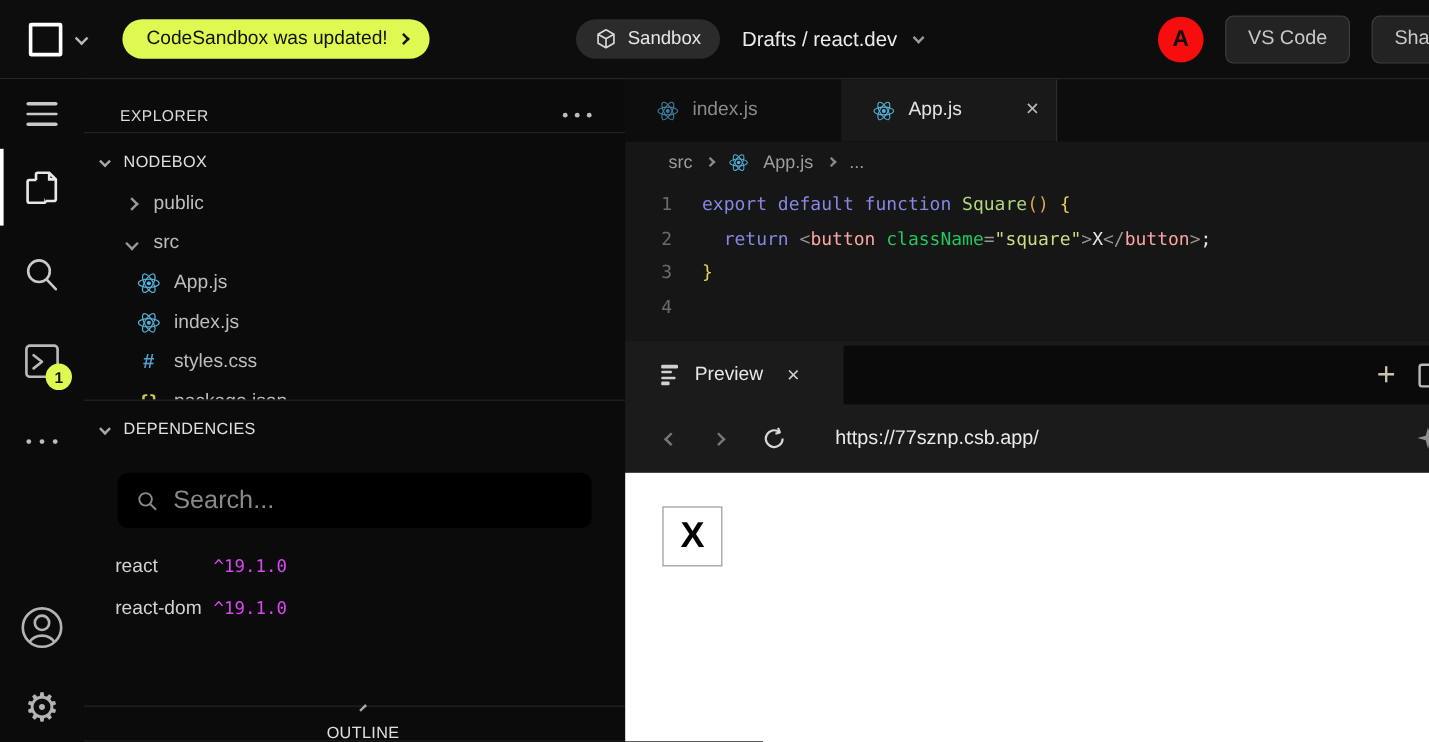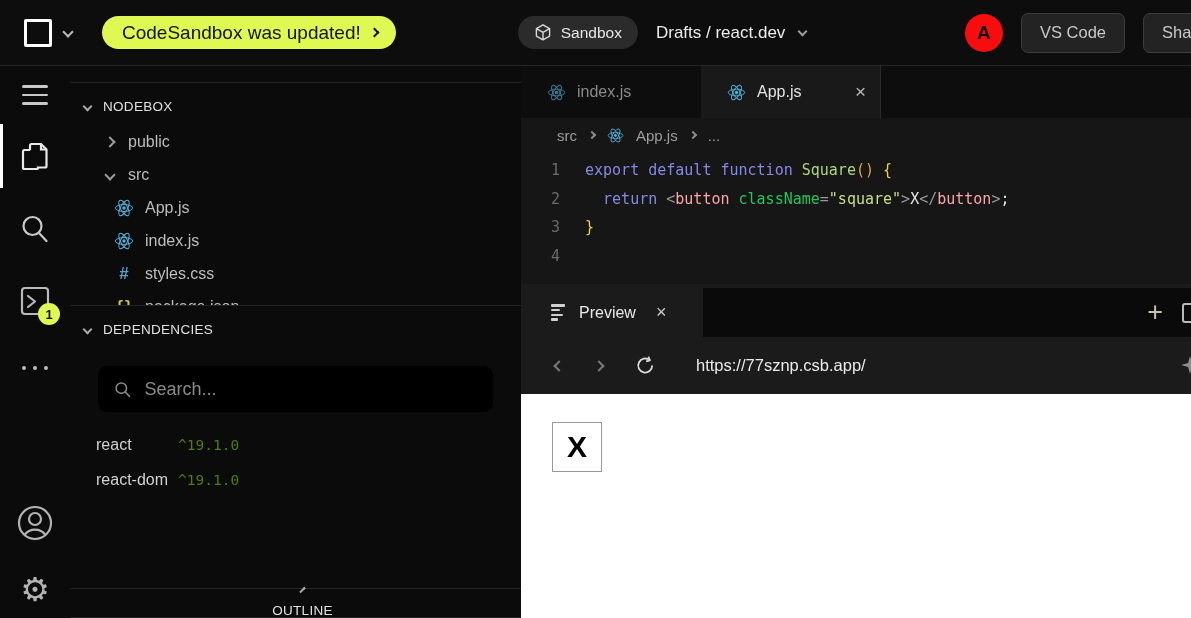--- a/index.html
+++ b/index.html
@@ -11,21 +11,21 @@
     display:flex; align-items:center; padding:0 0 0 24px; position:relative; }
   .logo-box { width:28px; height:28px; border:3px solid #fff; border-radius:2px; }
   .chev { display:inline-block; width:8px; height:8px;
     border-right:2px solid currentColor; border-bottom:2px solid currentColor; }
   .chev.down { transform:rotate(45deg); }
   .chev.right { transform:rotate(-45deg); }
   .chev.left  { transform:rotate(135deg); }
   .logo-chev { color:#b9b9b9; margin-left:12px; margin-top:-2px; }
   .update-pill { margin-left:30px; background:#DFF852; color:#101400;
     border-radius:18px; height:33px; display:flex; align-items:center; gap:10px;
-    padding:0 18px 0 20px; font-size:19px; cursor:pointer; }
+    padding:0 18px 0 20px; font-size:16px; cursor:pointer; }
   .update-pill .chev { width:7px; height:7px; border-color:#101400; }
   .sandbox-badge { margin-left:122px; background:#2b2b2b; border-radius:17px;
     height:33px; display:flex; align-items:center; gap:9px; padding:0 16px;
     color:#e6e6e6; font-size:15.5px; }
   .ws-crumb { margin-left:18px; color:#ececec; font-size:17px; display:flex;
     align-items:center; gap:14px; cursor:pointer; }
   .ws-crumb .chev { color:#9a9a9a; width:7px; height:7px; margin-top:-3px; }
   .top-right { margin-left:auto; display:flex; align-items:center; gap:18px; }
   .avatar { width:38px; height:38px; border-radius:50%; background:#f70d0d;
     color:#111; font-weight:bold; font-size:19px; display:flex;
@@ -72,25 +72,25 @@
   .tree-row .chev { color:#9a9a9a; }
   .tree-row.file { padding-left:44px; gap:11px; }
   .clipped-row { height:15px; overflow:hidden; }
   .css-hash { color:#559fd0; font-weight:bold; font-size:17px; width:20px; text-align:center; }
   .json-brace { color:#cbcb41; font-weight:bold; font-size:15px; width:20px; text-align:center;
     font-family:"DejaVu Sans Mono", monospace; }
   .search-wrap { margin:22px 28px 0; }
   .search-box { background:#000; border-radius:9px; height:46px; display:flex;
     align-items:center; gap:13px; padding:0 16px; }
   .search-box input { background:transparent; border:none; outline:none;
-    color:#dcdcdc; font-size:18px; width:100%; }
+    color:#dcdcdc; font-size:21px; width:100%; }
   .search-box input::placeholder { color:#8a8a8a; }
   .dep-row { display:flex; align-items:center; padding-left:26px; margin-top:24px; }
   .dep-name { color:#d2d2d2; font-size:16px; min-width:74px; display:inline-block; }
-  .dep-ver { color:#4d7c0f; font-size:14.5px; font-family:"DejaVu Sans Mono", monospace; margin-left:8px; }
+  .dep-ver { color:#d946ef; font-size:14.5px; font-family:"DejaVu Sans Mono", monospace; margin-left:8px; }
   .outline-block { margin-top:auto; }
   .outline-row { height:28px; margin:0;flex-direction:column; }
 
   
   .workpane { flex:1; display:flex; flex-direction:column; background:#161616; min-width:0; }
   .tabbar { height:52px; background:#0d0d0d; display:flex; flex:0 0 52px; }
   .tab { width:180px; display:flex; align-items:center; gap:11px; padding:0 14px 0 26px;
     font-size:16px; color:#8a8a8a; cursor:pointer; }
   .tab.active { background:#191919; color:#e3e3e3; border-right:1px solid #2a2a2a; }
   .tab .close { margin-left:auto; color:#b9b9b9; font-size:19px; cursor:pointer; }
@@ -201,20 +201,28 @@
           <circle cx="20" cy="20" r="16" fill="none" stroke="#b3b3b3" stroke-width="2.2"></circle>
           <circle cx="20" cy="16" r="6" fill="none" stroke="#b3b3b3" stroke-width="2.2"></circle>
           <path d="M9.5 32 A13 13 0 0 1 30.5 32" fill="none" stroke="#b3b3b3" stroke-width="2.2"></path>
         </svg>
       </div>
       <div class="act-icon gear-glyph">⚙</div>
     </div>
   </div>
 
   <div class="explorer">
+    <div class="exp-header">
+      <span class="exp-title">EXPLORER</span>
+      <span class="dots" style="display:flex;gap:6px;cursor:pointer;">
+          <i style="width:4px;height:4px;border-radius:50%;background:#bdbdbd;"></i>
+          <i style="width:4px;height:4px;border-radius:50%;background:#bdbdbd;"></i>
+          <i style="width:4px;height:4px;border-radius:50%;background:#bdbdbd;"></i>
+        </span>
+    </div>
 
     <div class="divider"></div>
 
     <div class="section-row">
       <span class="chev down"></span>
       <span class="section-label">NODEBOX</span>
     </div>
 
     <div class="tree">
       <div class="tree-row">

